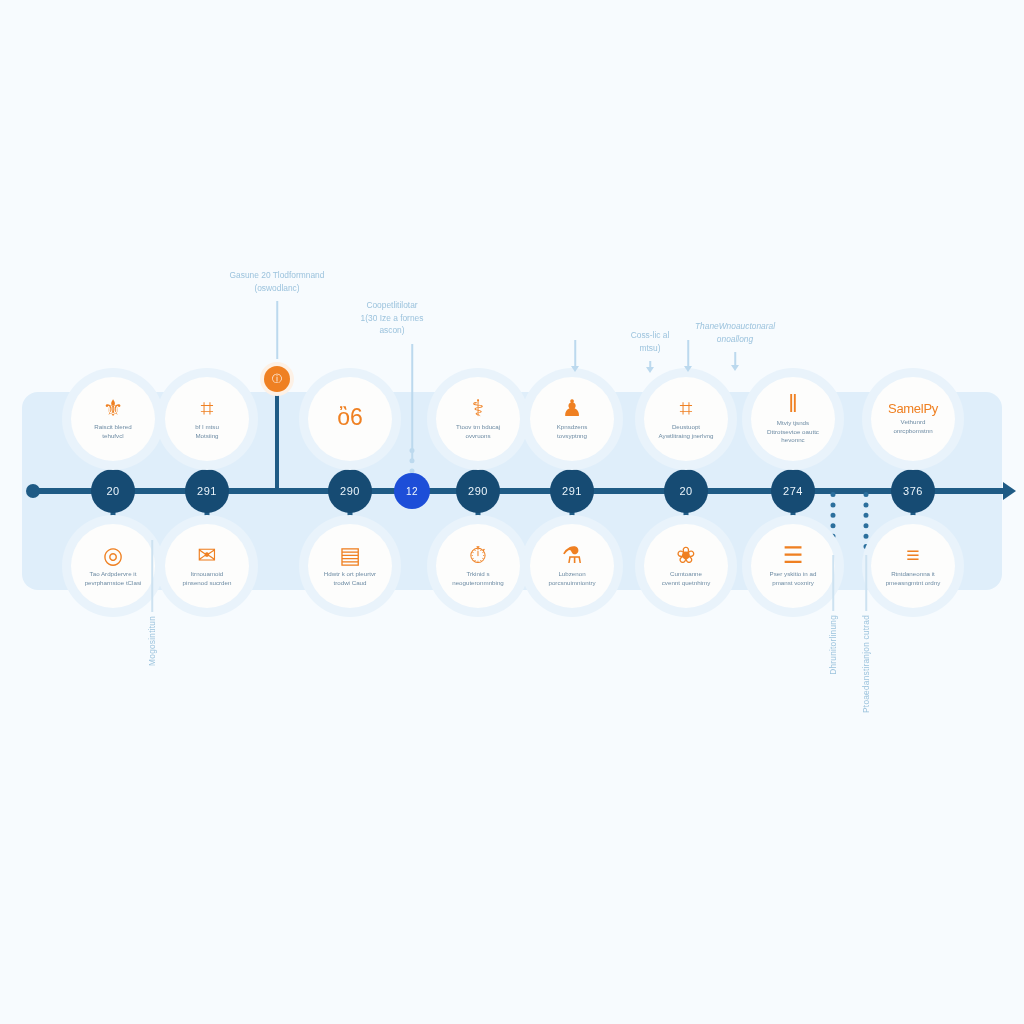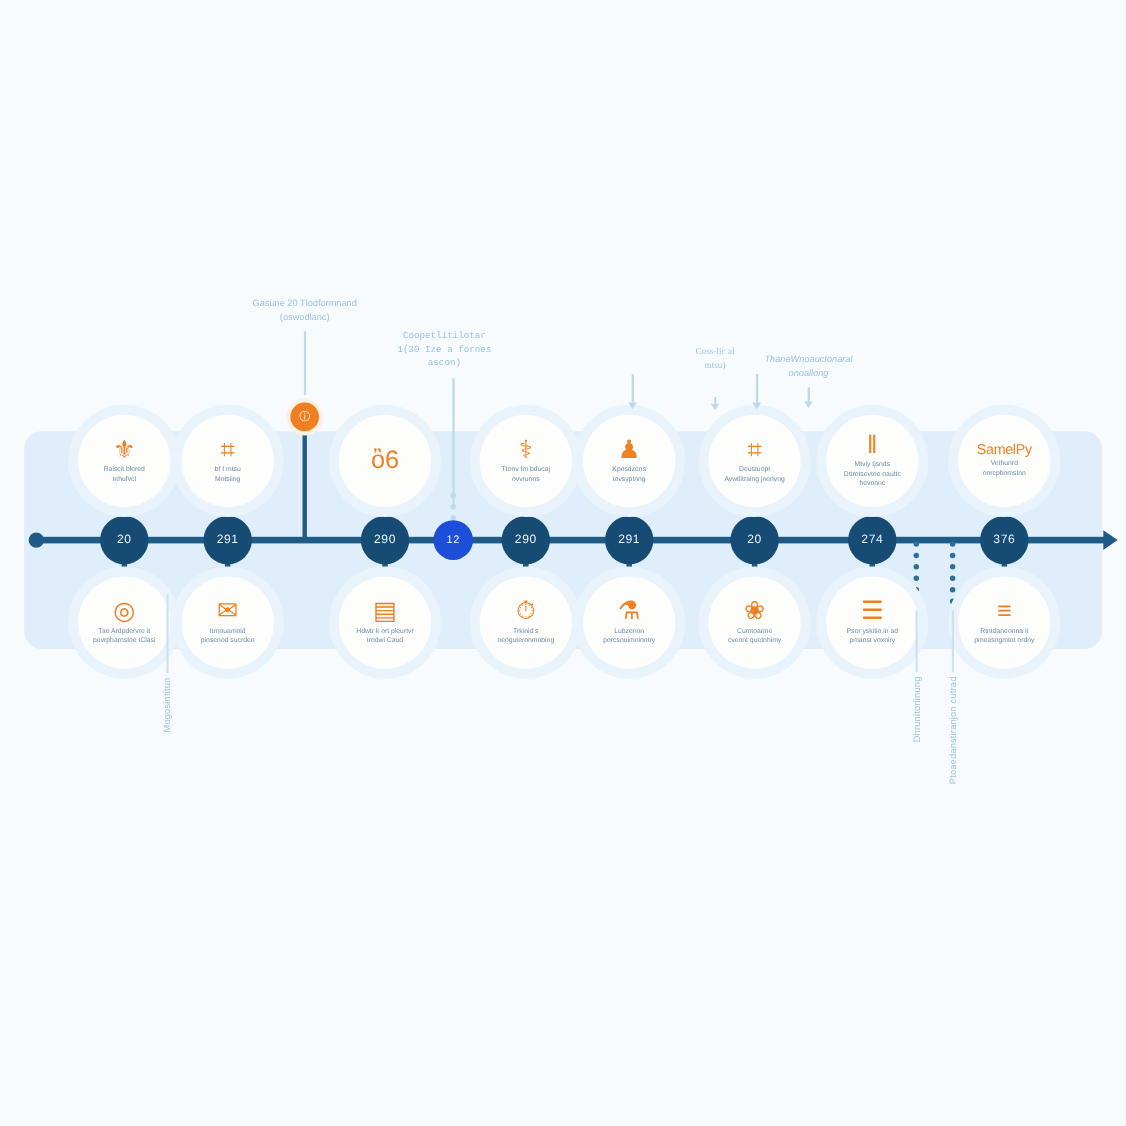--- a/index.html
+++ b/index.html
@@ -266,27 +266,27 @@
         <div class="ico">≡</div>
         <div class="cap">Rtntdaneonna it<br><span>pmeasngmtnt ordny</span></div>
       </div>
     </div>
   <div id="annos">
       <div class="anno" style="left: 277px; top: 269px;">
         <div>Gasune 20 Tlodformnand</div>
         <div>(oswodlanc)</div>
       </div>
       <div class="anno-line" style="left: 277px; top: 301px; height: 58px;"></div>
-      <div class="anno" style="left: 404px; top: 299px; font-family: Liberation Mono, monospace;">
+      <div class="anno" style="left: 392px; top: 299px;">
         <div>Coopetlitilotar</div>
         <div>1(30 Ize a fornes</div>
         <div>ascon)</div>
       </div>
       <div class="anno-line" style="left: 412px; top: 344px; height: 115px;"></div>
-      <div class="anno" style="left: 650px; top: 314px; font-family: Liberation Serif, serif;">
+      <div class="anno" style="left: 650px; top: 329px;">
         <div>Coss-lic al</div>
         <div>mtsu)</div>
       </div>
       <div class="anno-line" style="left: 650px; top: 361px; height: 6px;"></div>
       <div class="anno-arrow" style="left: 650px; top: 367px;"></div>
       <div class="anno" style="left: 735px; top: 320px; font-style: italic;">
         <div>ThaneWnoauctonaral</div>
         <div>onoallong</div>
       </div>
       <div class="anno-line" style="left: 735px; top: 352px; height: 13px;"></div>

